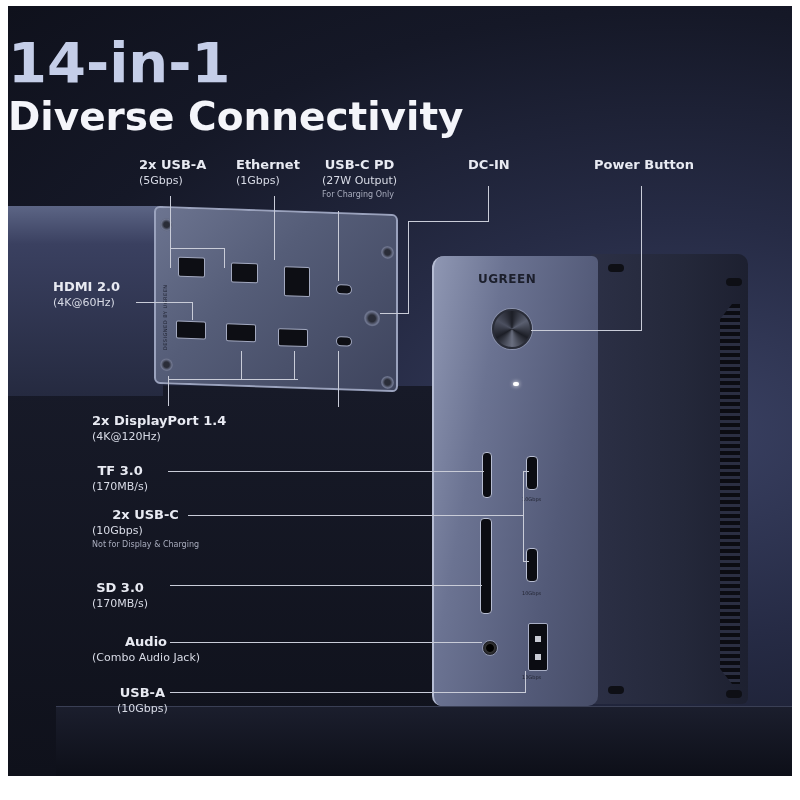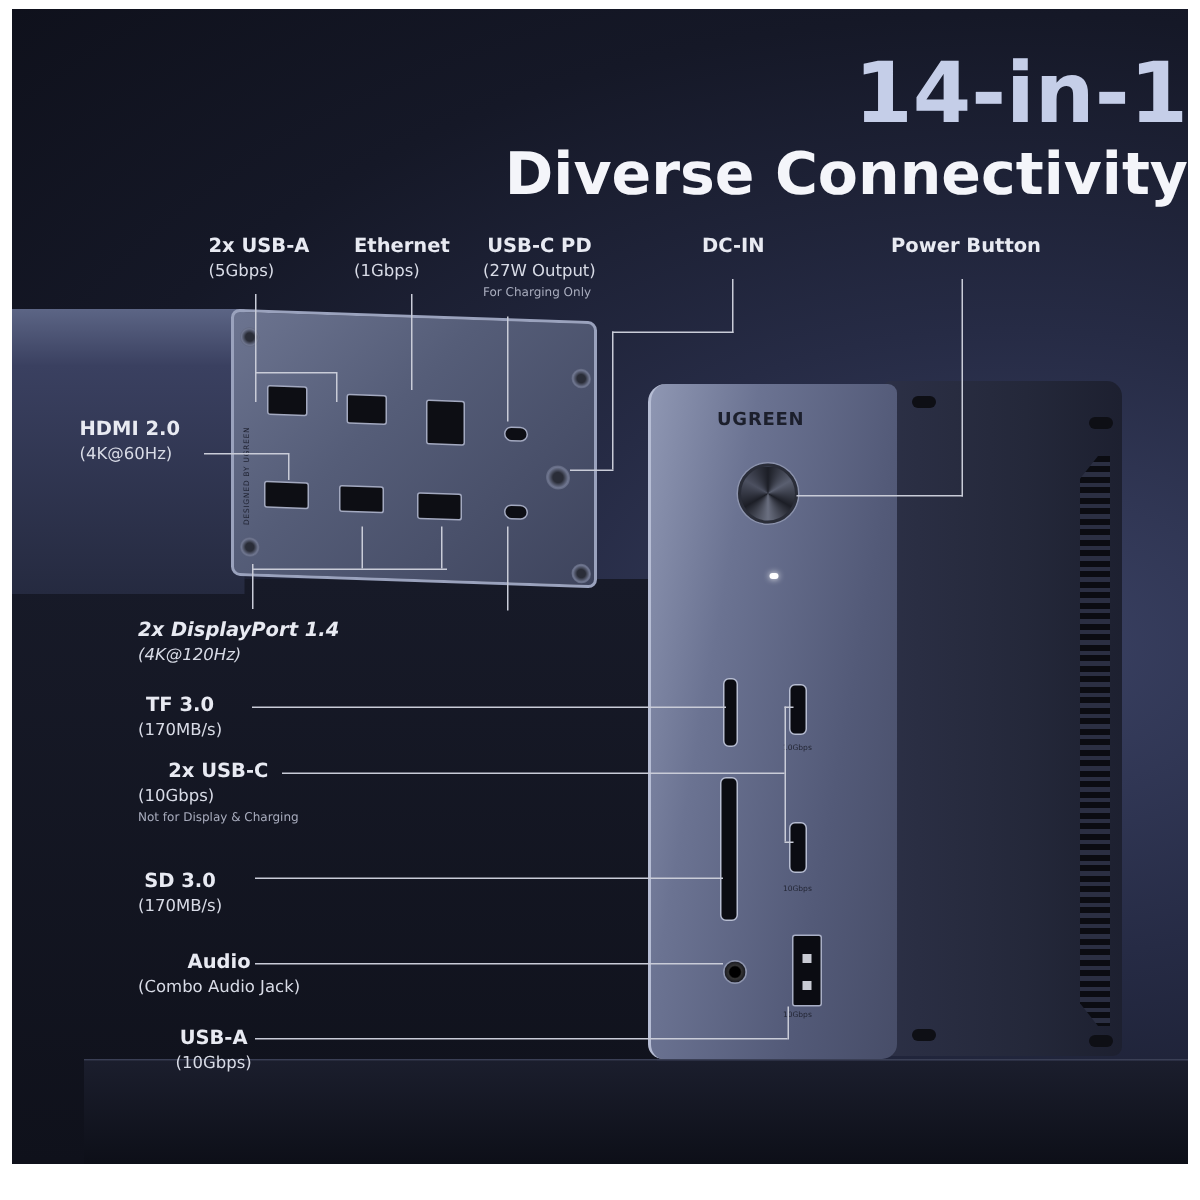--- a/index.html
+++ b/index.html
@@ -4,26 +4,26 @@
   <style>
     * { box-sizing: border-box; margin: 0; padding: 0; }
     html, body { width: 800px; height: 800px; background: #ffffff; overflow: hidden; }
     body { font-family: "DejaVu Sans", "Liberation Sans", sans-serif; }
     .canvas {
       position: absolute; left: 8px; top: 6px; width: 784px; height: 770px;
       background: radial-gradient(ellipse at 85% 55%, #3b4264 0%, #262b45 35%, #151827 70%, #0f111c 100%);
       overflow: hidden;
     }
     .title-main {
-      position: absolute; left: 0; width: 784px; top: 24px; text-align: right;
+      position: absolute; left: 0; width: 784px; top: 24px; text-align: left;
       font-size: 56px; font-weight: bold; letter-spacing: 0px;
       color: #c5cee8;
     }
     .title-sub {
-      position: absolute; left: 0; width: 784px; top: 88px; text-align: right;
+      position: absolute; left: 0; width: 784px; top: 88px; text-align: left;
       font-size: 39px; font-weight: bold; color: #f4f5fa;
     }
     .lbl { position: absolute; color: #e8eaf2; white-space: nowrap; }
     .lbl .h { font-size: 13px; font-weight: bold; display: block; line-height: 17px; text-align: center; }
     .lbl .s { font-size: 11px; display: block; line-height: 16px; color: #d8dbe6; }
     .lbl .n { font-size: 8px; display: block; line-height: 11px; color: #a8acbd; }
     .line { position: absolute; background: #c9ccd8; }
 
     
     .rear-top {
@@ -170,21 +170,21 @@
   <div class="line" style="left:633px;top:180px;width:1px;height:145px;"></div>
   <div class="line" style="left:523px;top:324px;width:111px;height:1px;"></div>
 
   <div class="lbl" style="left:45px;top:272px;">
     <span class="h">HDMI 2.0</span>
     <span class="s">(4K@60Hz)</span>
   </div>
   <div class="line" style="left:128px;top:296px;width:56px;height:1px;"></div>
   <div class="line" style="left:184px;top:296px;width:1px;height:18px;"></div>
 
-  <div class="lbl" style="left:84px;top:406px;font-style:italic;">
+  <div class="lbl" style="left:84px;top:406px;">
     <span class="h">2x DisplayPort 1.4</span>
     <span class="s">(4K@120Hz)</span>
   </div>
   <div class="line" style="left:160px;top:370px;width:1px;height:30px;"></div>
   <div class="line" style="left:160px;top:373px;width:130px;height:1px;"></div>
   <div class="line" style="left:233px;top:345px;width:1px;height:28px;"></div>
   <div class="line" style="left:286px;top:345px;width:1px;height:28px;"></div>
 
   <div class="line" style="left:330px;top:345px;width:1px;height:56px;"></div>
 

